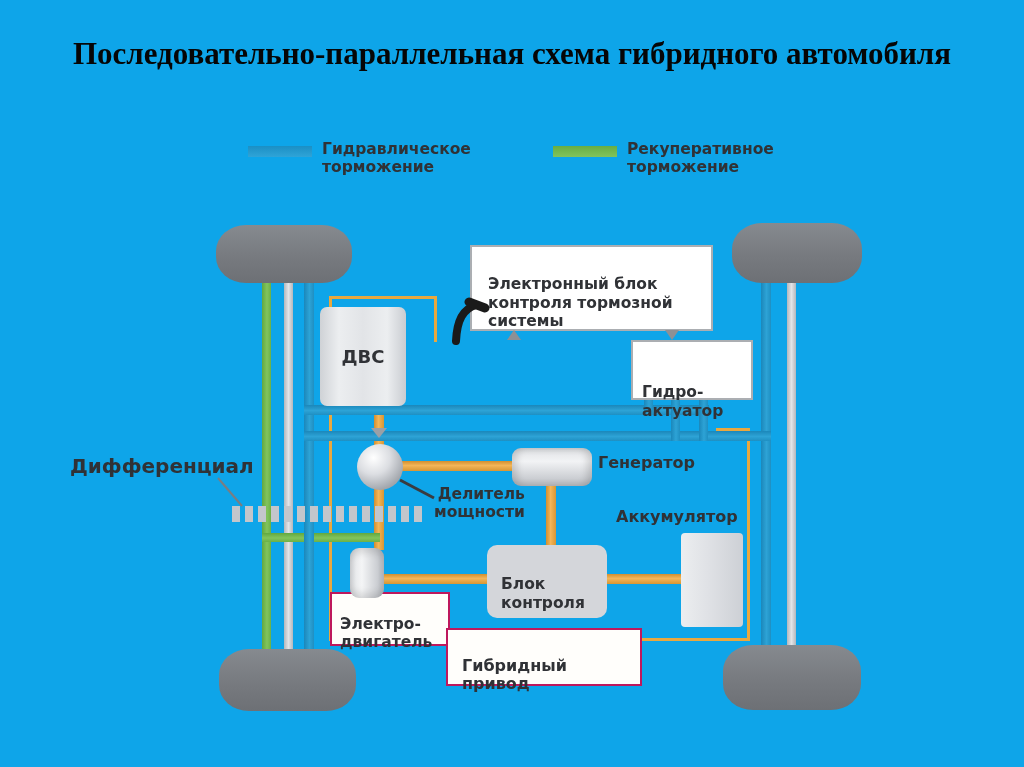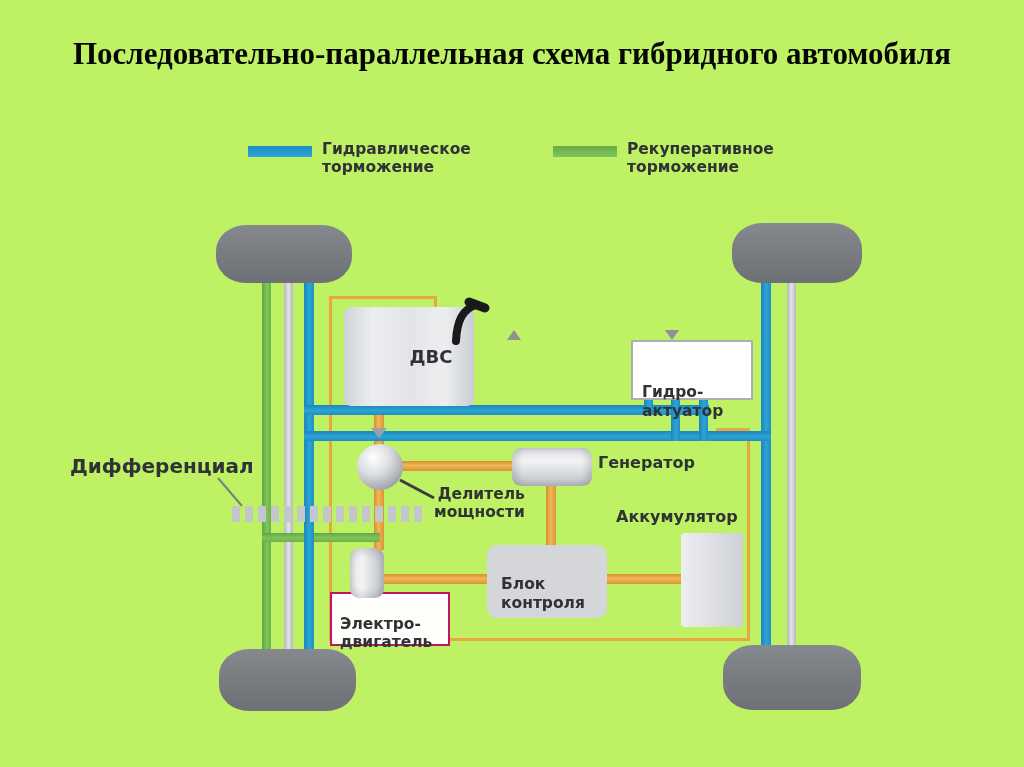--- a/index.html
+++ b/index.html
@@ -1,16 +1,16 @@
 <!DOCTYPE html>
 <html><head>
 <meta charset="utf-8">
 <style>
   html,body{margin:0;padding:0;background:#fff;}
-  #canvas{position:relative;width:1024px;height:767px;background:#bef264;overflow:hidden;
+  #canvas{position:relative;width:1024px;height:767px;background:#0ea5e9;overflow:hidden;
           font-family:"DejaVu Sans",sans-serif;}
   .title{position:absolute;top:36px;left:0;width:100%;text-align:center;
          font-family:"Liberation Serif",serif;font-weight:bold;font-size:31px;color:#060606;}
   .lbl{position:absolute;font-weight:bold;color:#303236;white-space:pre-line;
        line-height:1.16;font-size:15.5px;}
   .line{position:absolute;}
   .blue{background:linear-gradient(180deg,#1b87ba,#2da3d6 55%,#1f8fc2);}
   .bluev{background:linear-gradient(90deg,#1b87ba,#2da3d6 55%,#1f8fc2);}
   .green{background:linear-gradient(180deg,#62a83f,#82c45c 55%,#6cb046);}
   .greenv{background:linear-gradient(90deg,#62a83f,#82c45c 55%,#6cb046);}
@@ -92,38 +92,47 @@
   <div class="line bluev" style="left:671px;top:398px;width:9px;height:43px;"></div>
   <div class="line bluev" style="left:699px;top:398px;width:9px;height:43px;"></div>
 
   <div class="dash" style="left:232px;top:506px;width:192px;"></div>
 
   <div class="wheel" style="left:216px;top:225px;width:136px;height:58px;"></div>
   <div class="wheel" style="left:732px;top:223px;width:130px;height:60px;"></div>
   <div class="wheel" style="left:219px;top:649px;width:137px;height:62px;"></div>
   <div class="wheel" style="left:723px;top:645px;width:138px;height:65px;"></div>
 
-  <div class="engine" style="left:344px;top:307px;width:86px;height:99px;padding-left:44px;">
+  <div class="engine" style="left:320px;top:307px;width:86px;height:99px;">
     <span>ДВС</span>
   </div>
   <div class="arrow-down-sm" style="left:371px;top:428px;"></div>
   <div class="sphere" style="left:357px;top:444px;width:46px;height:46px;"></div>
   <div class="cyl" style="left:512px;top:448px;width:80px;height:38px;"></div>
   <div class="bat" style="left:681px;top:533px;width:62px;height:94px;"></div>
   <div class="ctrl" style="left:487px;top:545px;width:120px;height:73px;padding:12px 0 0 14px;box-sizing:border-box;">
     <span>Блок
 контроля</span>
   </div>
 
   <div class="obox" style="left:330px;top:592px;width:120px;height:54px;padding:4px 0 0 8px;font-size:15.5px;">
     <span>Электро-
 двигатель</span>
   </div>
   <div class="cylv" style="left:350px;top:548px;width:34px;height:50px;"></div>
+  <div class="obox" style="left:446px;top:628px;width:196px;height:58px;padding:8px 0 0 14px;font-size:16px;">
+    <span>Гибридный
+привод</span>
+  </div>
 
+  <div class="wbox" style="left:470px;top:245px;width:243px;height:86px;padding:10px 0 0 16px;font-size:15.5px;">
+    <span>Электронный блок
+контроля тормозной
+системы</span>
+  </div>
   <div class="wbox" style="left:631px;top:340px;width:122px;height:60px;padding:23px 0 0 9px;font-size:15.5px;">
     <span>Гидро-
 актуатор</span>
   </div>
 
   <div class="arrow-up" style="left:507px;top:330px;"></div>
   <div class="arrow-down" style="left:665px;top:330px;"></div>
 
   <svg style="position:absolute;left:444px;top:297px;" width="46" height="48" viewBox="0 0 46 48">
     <path d="M32 8 C 19 12, 13 23, 12 44" stroke="#1a1a1a" stroke-width="8" fill="none" stroke-linecap="round"></path>

